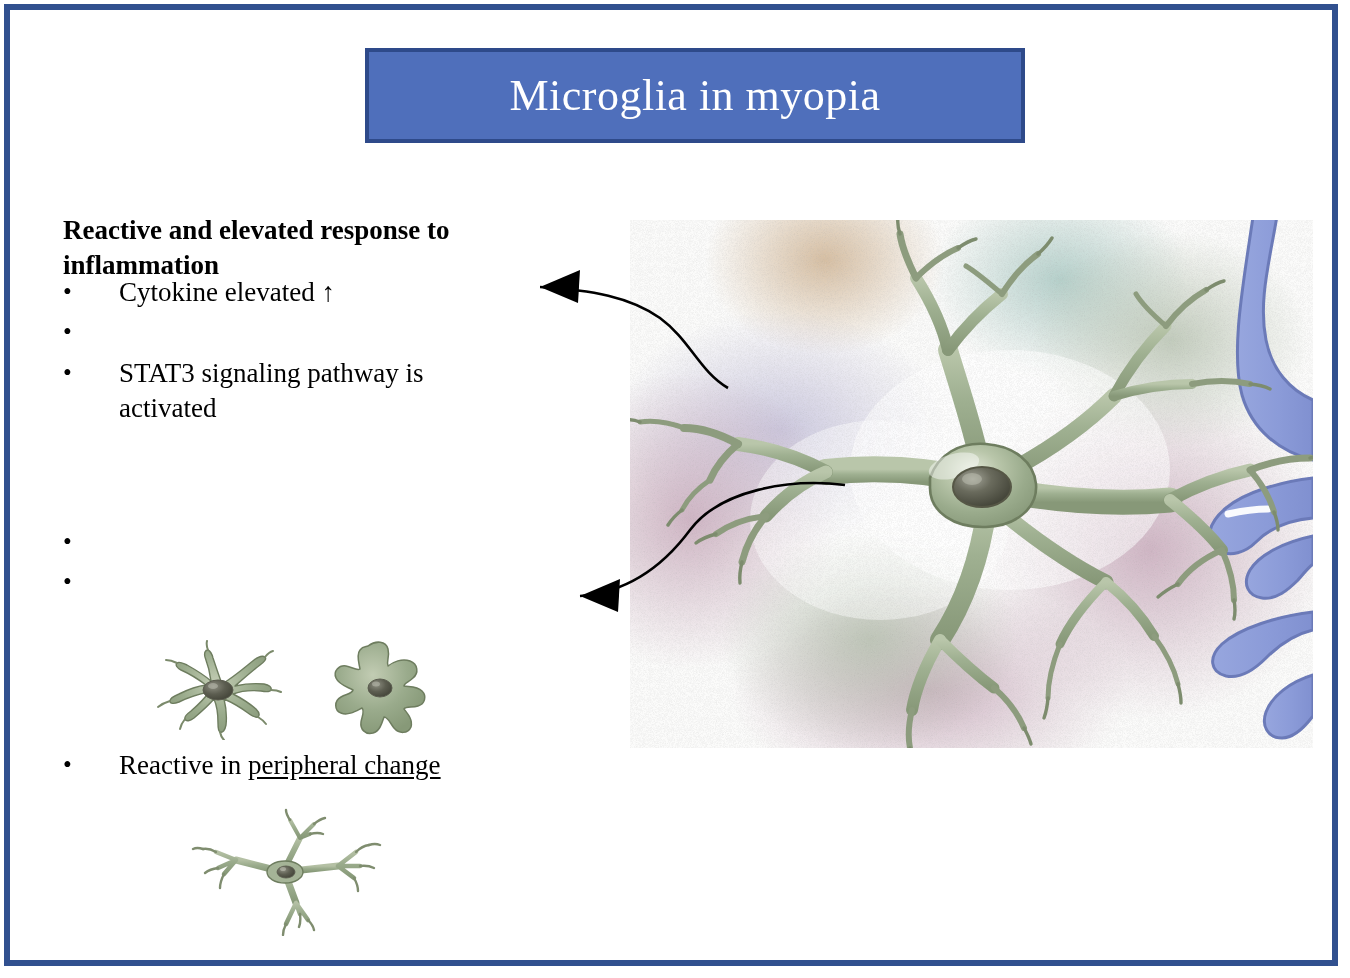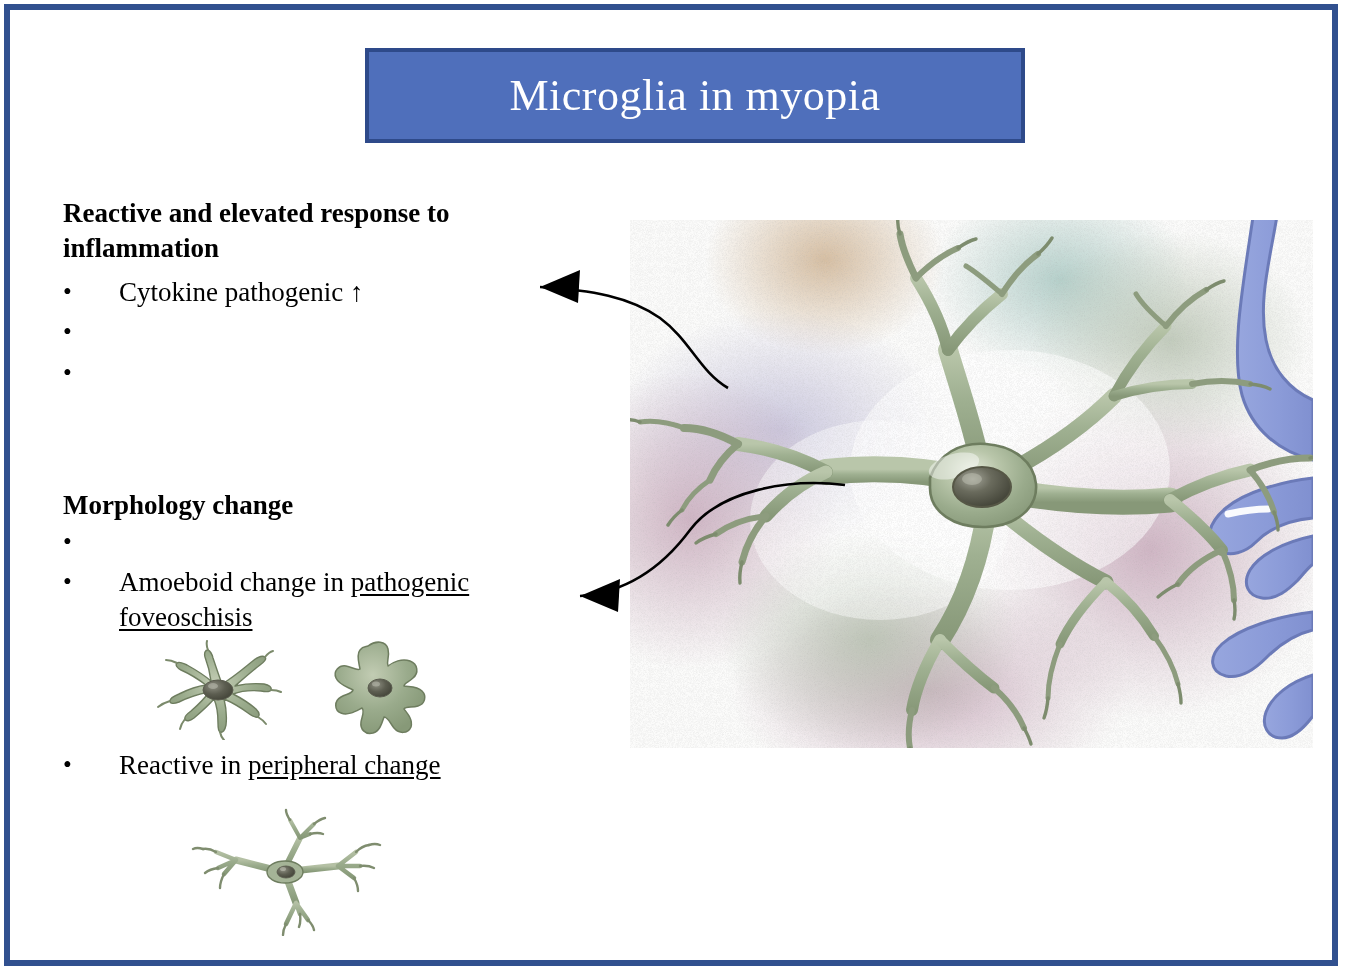--- a/index.html
+++ b/index.html
@@ -119,44 +119,43 @@
 
 <div id="slide">
 
   <div id="outer-frame"></div>
   <div id="outer-frame-inner"></div>
 
   <div id="title-box">
     <span id="title-text">Microglia in myopia</span>
   </div>
 
-  <div class="section-heading" style="left:63px; top:196px; width:470px;">Reactive and elevated response to inflammation</div>
+  <div class="section-heading" style="left:63px; top:213px; width:470px;">Reactive and elevated response to inflammation</div>
 
   <div class="bullet-row" style="left:63px; top:275px; width:480px;">
     <span class="bullet-mark">•</span>
-    <span class="bullet-text">Cytokine pathogenic ↑</span>
+    <span class="bullet-text">Cytokine elevated ↑</span>
   </div>
 
   <div class="bullet-row" style="left:63px; top:315px; width:480px;">
     <span class="bullet-mark">•</span>
   </div>
 
   <div class="bullet-row" style="left:63px; top:356px; width:430px;">
     <span class="bullet-mark">•</span>
-  </div>
-
-  <div class="section-heading" style="left:63px; top:488px; width:470px;">Morphology change</div>
+    <span class="bullet-text">STAT3 signaling pathway is activated</span>
+  </div>
+
 
   <div class="bullet-row" style="left:63px; top:525px; width:480px;">
     <span class="bullet-mark">•</span>
   </div>
 
   <div class="bullet-row" style="left:63px; top:565px; width:490px;">
     <span class="bullet-mark">•</span>
-    <span class="bullet-text"><span>Amoeboid change in </span><span class="u">pathogenic foveoschisis</span></span>
   </div>
 
   <div class="bullet-row" style="left:63px; top:748px; width:490px;">
     <span class="bullet-mark">•</span>
     <span class="bullet-text"><span>Reactive in </span><span class="u">peripheral change</span></span>
   </div>
 
   <svg class="cell-icon" id="ramified-small" viewBox="0 0 170 100">
     <defs>
       <radialGradient id="somaG1" cx="46%" cy="40%" r="62%">

